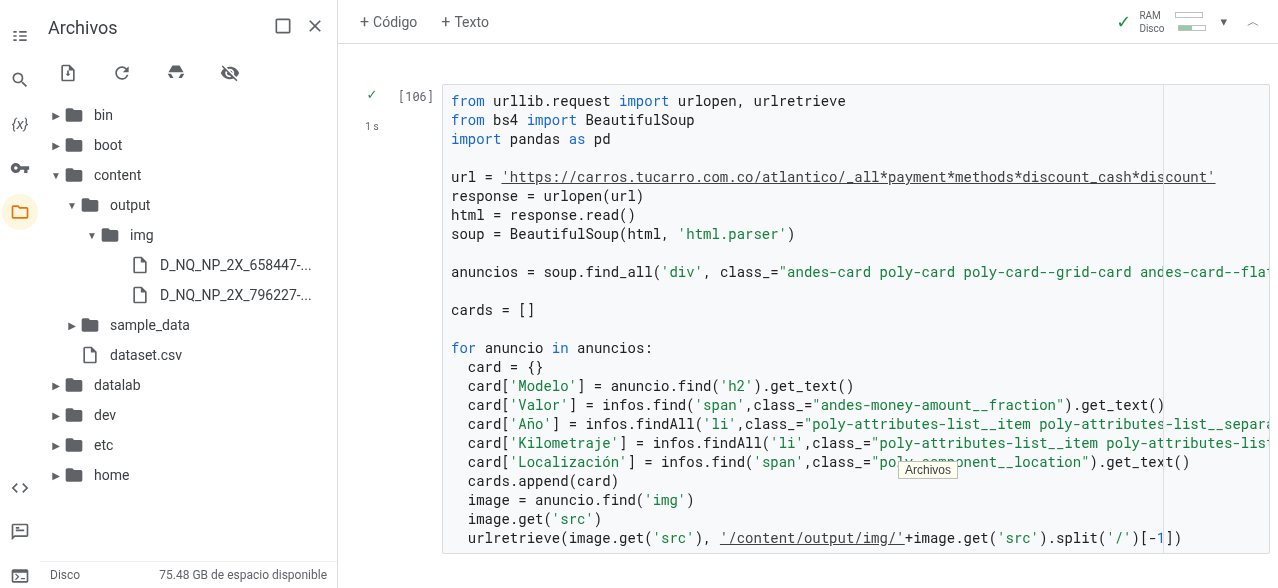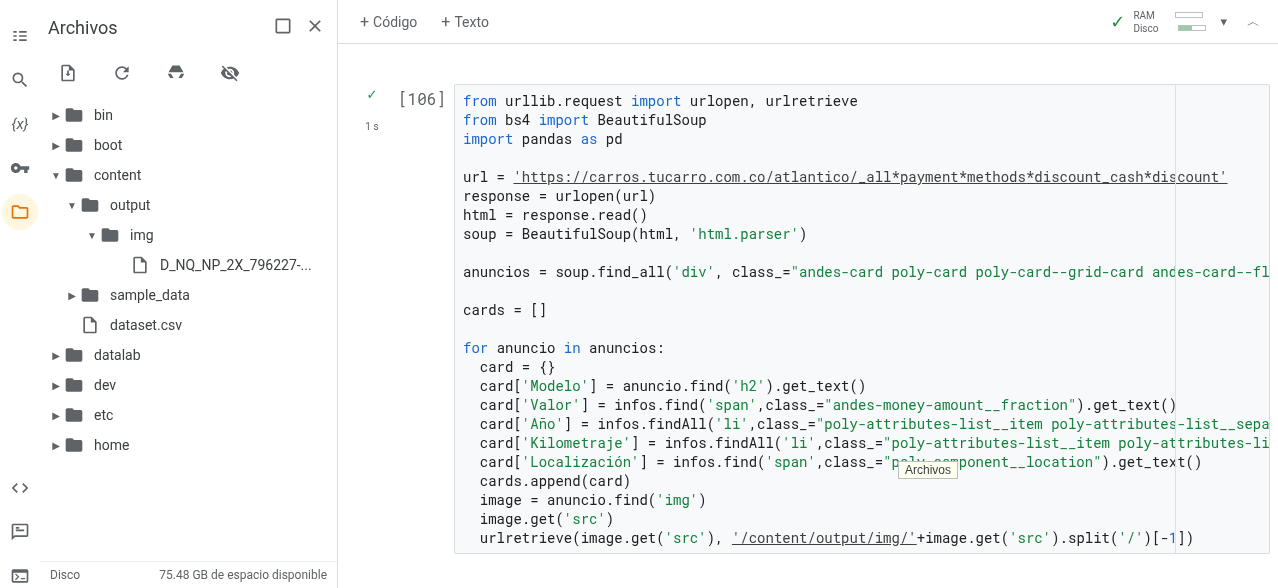--- a/index.html
+++ b/index.html
@@ -171,21 +171,21 @@
       gap: 8px;
     }
     .status-check { color: #1e8e3e; font-size: 18px; }
     .resource-info {
       display: flex;
       flex-direction: column;
       font-size: 10px;
       color: #5f6368;
       line-height: 1.3;
     }
-    .resource-row { display: flex; align-items: center; gap: 20px; }
+    .resource-row { display: flex; align-items: center; gap: 14px; }
     .resource-bar {
       width: 28px;
       height: 6px;
       border: 1px solid #c0c0c0;
       position: relative;
     }
     .resource-bar.disk::after {
       content: "";
       position: absolute;
       left: 0;
@@ -222,21 +222,21 @@
     }
     .cell-status {
       color: #1e8e3e;
       font-size: 13px;
       line-height: 1;
     }
     .cell-time { margin-top: 20px; font-size: 10px; }
     .cell-execid {
       color: #5f6368;
       font-family: "Roboto Mono", monospace;
-      font-size: 16px;
+      font-size: 12px;
       padding: 4px 8px 0 0;
       white-space: nowrap;
     }
     .code-block {
       font-family: "Roboto Mono", monospace;
       font-size: 14px;
       line-height: 19px;
       background: #f8f9fa;
       border: 1px solid #dadce0;
       border-radius: 2px;
@@ -408,20 +408,28 @@
           </svg>
         </span>
       <span class="tree-label">img</span>
     </div>
     <div class="tree-item indent-3">
       <span class="tree-icon">
           <svg viewBox="0 0 24 24">
             <path d="M14 2H6c-1.1 0-2 .9-2 2v16c0 1.1.9 2 2 2h12c1.1 0 2-.9 2-2V8l-6-6zm4 18H6V4h7v5h5v11z"></path>
           </svg>
         </span>
+      <span class="tree-label">D_NQ_NP_2X_658447-...</span>
+    </div>
+    <div class="tree-item indent-3">
+      <span class="tree-icon">
+          <svg viewBox="0 0 24 24">
+            <path d="M14 2H6c-1.1 0-2 .9-2 2v16c0 1.1.9 2 2 2h12c1.1 0 2-.9 2-2V8l-6-6zm4 18H6V4h7v5h5v11z"></path>
+          </svg>
+        </span>
       <span class="tree-label">D_NQ_NP_2X_796227-...</span>
     </div>
     <div class="tree-item indent-1">
       <span class="tree-chevron">▶</span>
       <span class="tree-icon">
           <svg viewBox="0 0 24 24">
             <path d="M10 4H4c-1.1 0-2 .9-2 2v12c0 1.1.9 2 2 2h16c1.1 0 2-.9 2-2V8c0-1.1-.9-2-2-2h-8l-2-2z"></path>
           </svg>
         </span>
       <span class="tree-label">sample_data</span>

